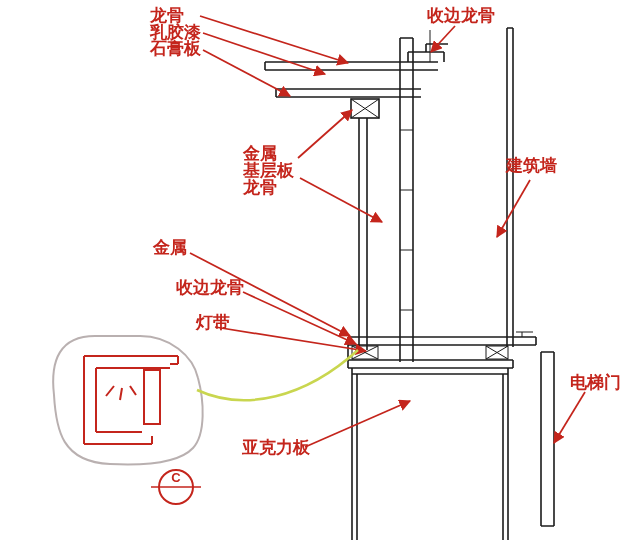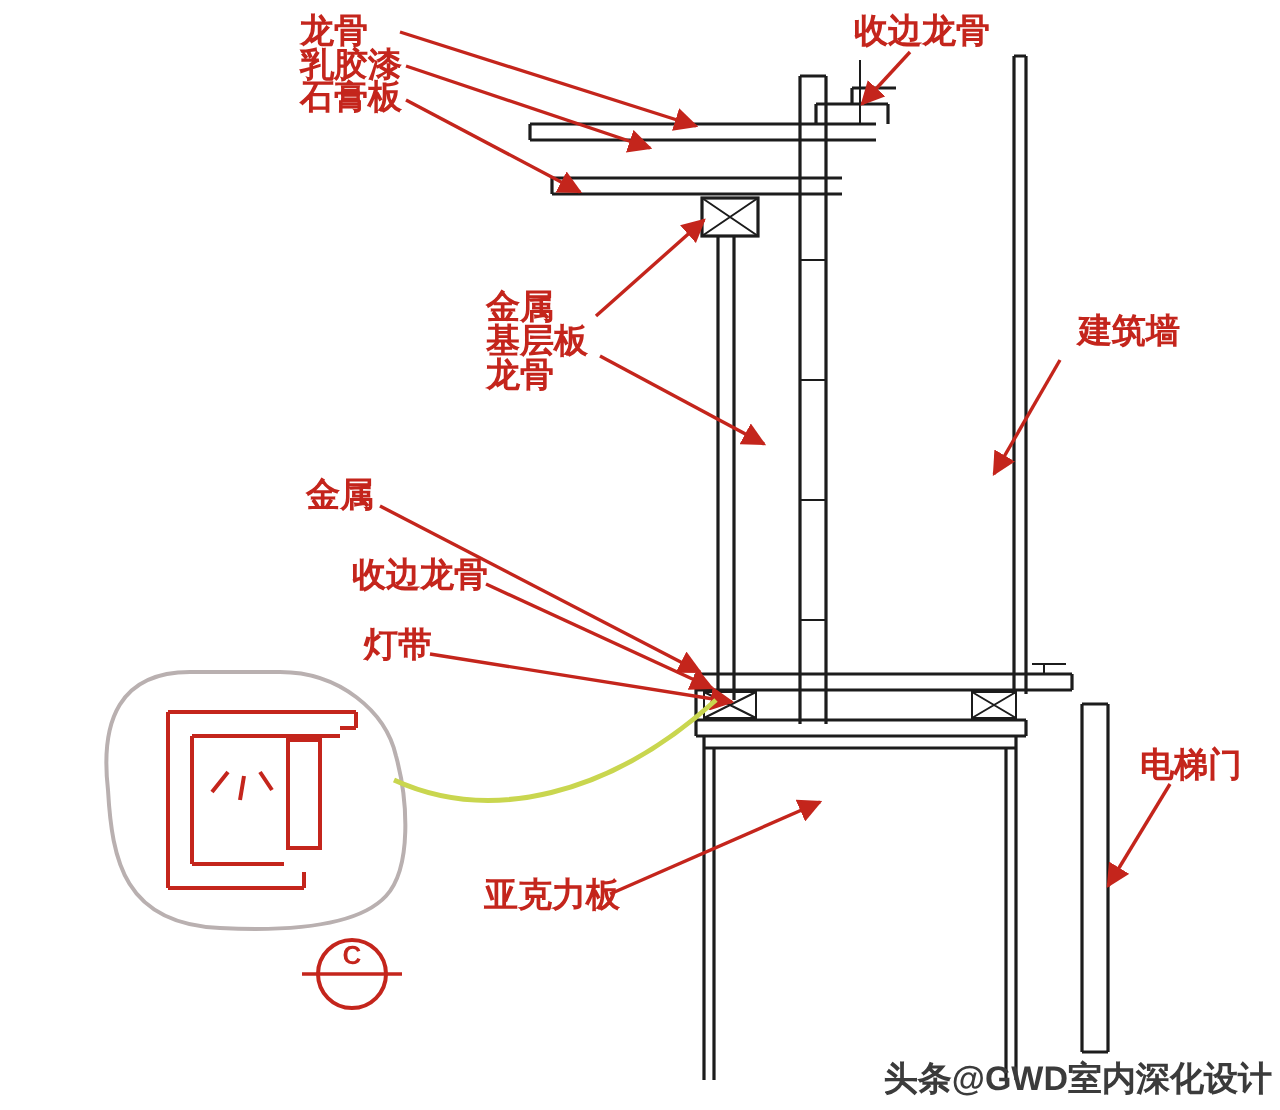--- a/index.html
+++ b/index.html
@@ -119,21 +119,20 @@
   <div class="lbl" style="left:150px;top:40px">石膏板</div>
   <div class="lbl" style="left:150px;top:24px">乳胶漆</div>
   <div class="lbl" style="left:427px;top:7px">收边龙骨</div>
 
   <div class="lbl" style="left:243px;top:145px">
     <span class="ln">金属</span>
     <span class="ln">基层板</span>
     <span class="ln">龙骨</span>
   </div>
 
-  <div class="lbl" style="left:539px;top:157px">建筑墙</div>
+  <div class="lbl" style="left:506px;top:157px">建筑墙</div>
   <div class="lbl" style="left:153px;top:239px">金属</div>
   <div class="lbl" style="left:176px;top:279px">收边龙骨</div>
-  <div class="lbl" style="left:182px;top:314px">灯带</div>
+  <div class="lbl" style="left:196px;top:314px">灯带</div>
   <div class="lbl" style="left:242px;top:439px">亚克力板</div>
   <div class="lbl" style="left:570px;top:374px">电梯门</div>
 
-  <div class="watermark">头条@GWD室内深化设计</div>
 </div>
 
 </body></html>

